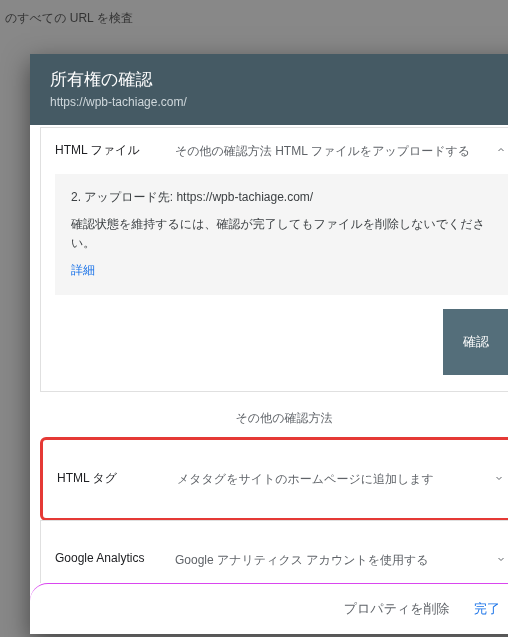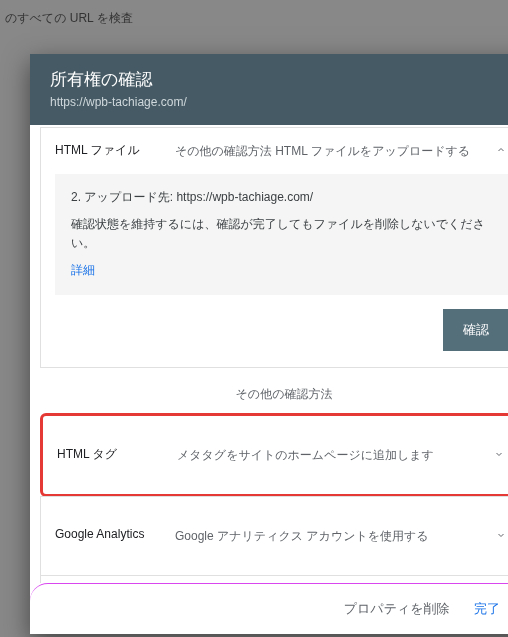--- a/index.html
+++ b/index.html
@@ -127,21 +127,21 @@
     display: inline-block;
   }
   .confirm-row {
     text-align: right;
     margin-top: 14px;
   }
   .confirm-btn {
     background: #546e7a;
     color: #fff;
     border: none;
-    padding: 12px 20px;
+    padding: 24px 20px;
     font-size: 13px;
     cursor: pointer;
   }
   .section-label {
     font-size: 12px;
     color: #5f6368;
     margin: 18px 0 10px 4px;
     text-align: center;
   }
   .option-row {

